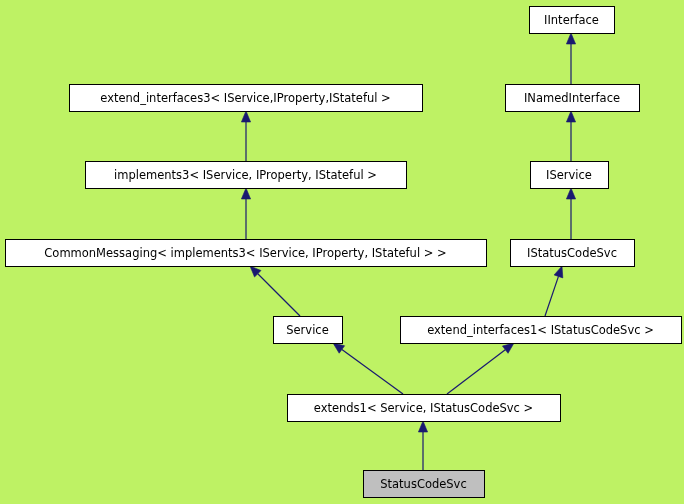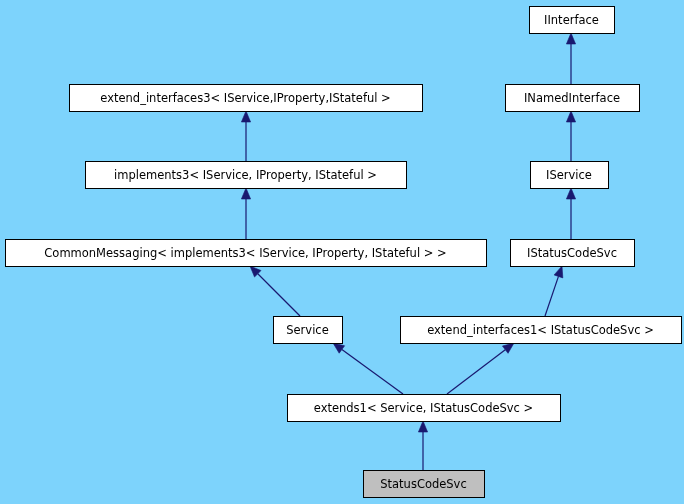--- a/index.html
+++ b/index.html
@@ -4,21 +4,21 @@
 <style>
   html, body {
     margin: 0;
     padding: 0;
     background: #ffffff;
   }
   #diagram-root {
     position: relative;
     width: 684px;
     height: 504px;
-    background: #7dd3fc;
+    background: #bef264;
     font-family: "DejaVu Sans", "Liberation Sans", sans-serif;
     overflow: hidden;
   }
   svg.diagram-canvas {
     position: absolute;
     left: 0;
     top: 0;
     width: 684px;
     height: 504px;
   }

